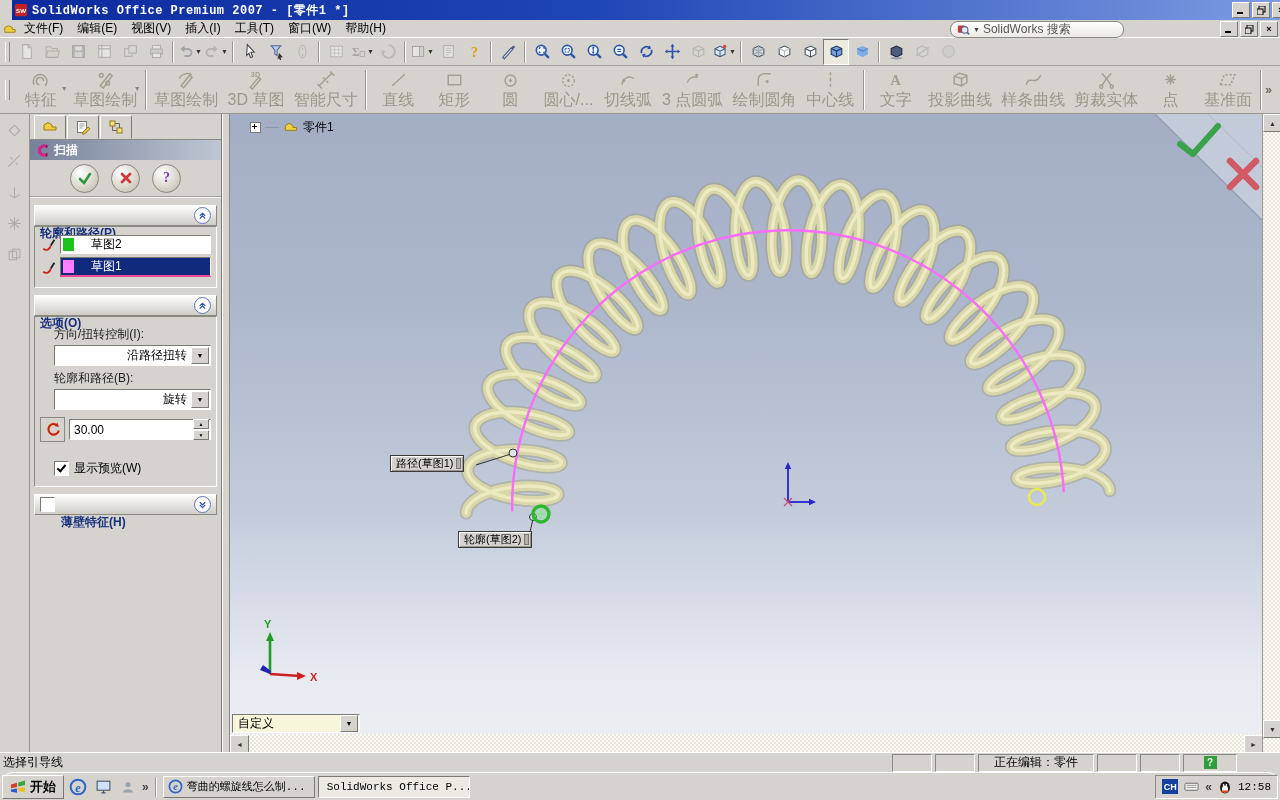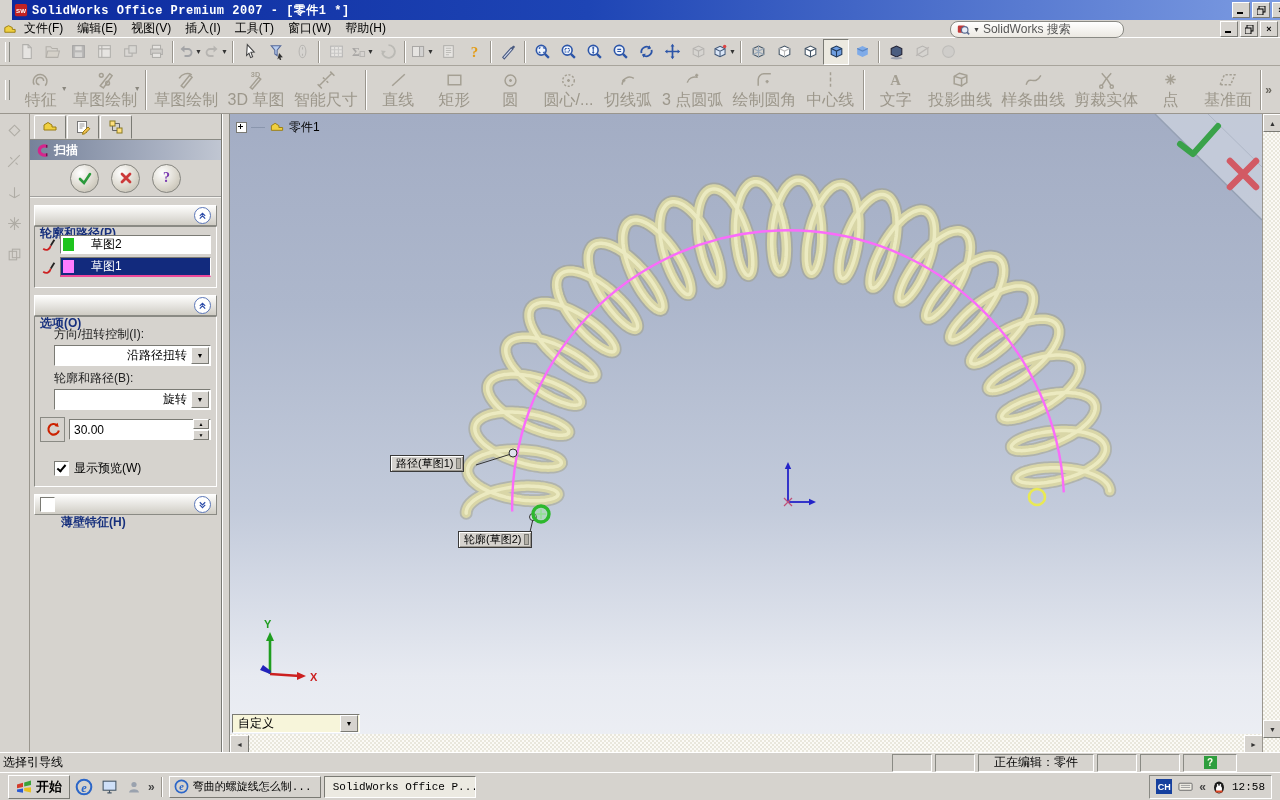--- a/index.html
+++ b/index.html
@@ -87,21 +87,21 @@
   .cb{width:13px;height:13px;background:#fff;border:1px solid;border-color:#7a7a74 #fff #fff #7a7a74;position:relative;}
   .cb.checked:after{content:"";position:absolute;left:2px;top:3px;width:7px;height:3px;
     border-left:2px solid #000;border-bottom:2px solid #000;transform:rotate(-50deg);}
   .thinhead{display:flex;align-items:center;gap:6px;}
   
   .splitter{position:absolute;left:222px;top:114px;width:8px;height:638px;background:#d6d3ce;
     border-left:1px solid #fff;border-right:1px solid #8a8a84;box-sizing:border-box;}
   .viewport{position:absolute;left:230px;top:114px;width:1032px;height:638px;overflow:hidden;
     background:linear-gradient(180deg,#a3adc4 0%,#adb7cc 30%,#c3cbdb 62%,#e7eaf1 88%,#edeff4 100%);}
   .vpsvg{position:absolute;left:0;top:0;}
-  .treelabel{position:absolute;left:6px;top:5px;display:flex;align-items:center;gap:4px;}
+  .treelabel{position:absolute;left:20px;top:5px;display:flex;align-items:center;gap:4px;}
   .plusbox{width:9px;height:9px;background:#fff;border:1px solid #7a7a74;position:relative;}
   .plusbox:before{content:"";position:absolute;left:1px;top:3px;width:5px;height:1px;background:#000;}
   .plusbox:after{content:"";position:absolute;left:3px;top:1px;width:1px;height:5px;background:#000;}
   .treeline{width:14px;height:1px;background:#8a96ad;}
   .callout{position:absolute;background:#d6d3ce;border:1px solid #3a3a3a;
     box-shadow:inset 1px 1px 0 #fff, inset -1px -1px 0 #9a968e;
     font-size:11px;padding:0 10px 1px 5px;white-space:nowrap;line-height:14px;}
   .callout:after{content:"";position:absolute;right:2px;top:2px;bottom:2px;width:3px;background:#b3afa6;border:1px solid #7a7a74;}
   .vpcombo{position:absolute;left:2px;top:600px;width:126px;height:17px;background:#f7f5da;
     border:1px solid;border-color:#7a7a74 #fff #fff #7a7a74;display:flex;align-items:center;}
@@ -118,21 +118,21 @@
     background-image:linear-gradient(45deg,#fbfaf6 25%,transparent 25%,transparent 75%,#fbfaf6 75%),
       linear-gradient(45deg,#fbfaf6 25%,transparent 25%,transparent 75%,#fbfaf6 75%);
     background-size:4px 4px;background-position:0 0,2px 2px;border-left:1px solid #9a968e;box-sizing:border-box;}
   
   .statusbar{position:absolute;left:0;top:752px;width:1280px;height:20px;background:#d6d3ce;
     border-top:1px solid #fff;display:flex;align-items:center;box-sizing:border-box;padding:0 3px;}
   .scell{height:16px;border:1px solid;border-color:#8a8a84 #fff #fff #8a8a84;display:flex;align-items:center;
     padding:0 15px;margin-left:3px;text-align:right;}
   
   .taskbar{position:absolute;left:0;top:772px;width:1280px;height:28px;background:#d6d3ce;
-    border-top:1px solid #fff;display:flex;align-items:center;box-sizing:border-box;padding:0 8px;gap:3px;}
+    border-top:1px solid #fff;display:flex;align-items:center;box-sizing:border-box;padding:0 2px;gap:3px;border-radius:13px;}
   .startbtn{height:22px;display:flex;align-items:center;gap:4px;padding:0 7px;font-weight:bold;font-size:13px;}
   .qlicon{width:22px;height:22px;display:flex;align-items:center;justify-content:center;}
   .taskitem{width:152px;height:22px;display:flex;align-items:center;gap:4px;padding:0 4px;box-sizing:border-box;
     font-family:"Liberation Mono","DejaVu Sans Mono",monospace;font-size:11px;white-space:nowrap;overflow:hidden;}
   .taskitem.active{background:#eceae2;border-color:#7a7a74 #fff #fff #7a7a74;}
   .tray{margin-left:auto;height:22px;border:1px solid;border-color:#8a8a84 #fff #fff #8a8a84;
     display:flex;align-items:center;gap:5px;padding:0 6px;}
   .imebadge{width:16px;height:15px;background:#16409e;color:#fff;font-weight:bold;font-size:9px;
     display:flex;align-items:center;justify-content:center;}
   .mono{font-family:"Liberation Mono","DejaVu Sans Mono",monospace;}

